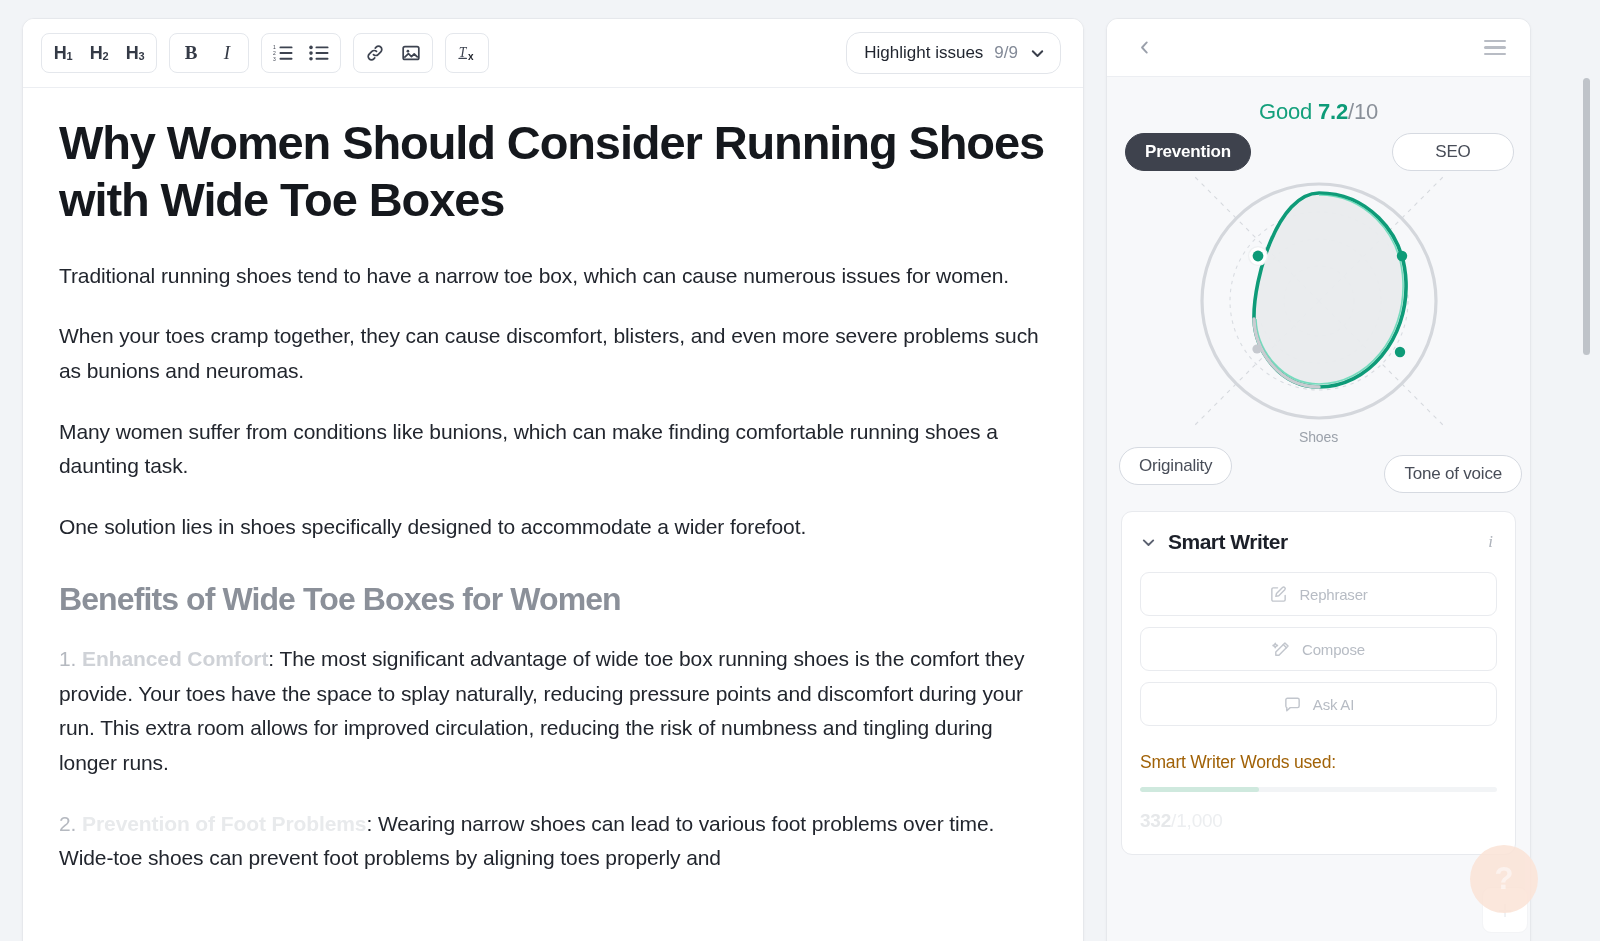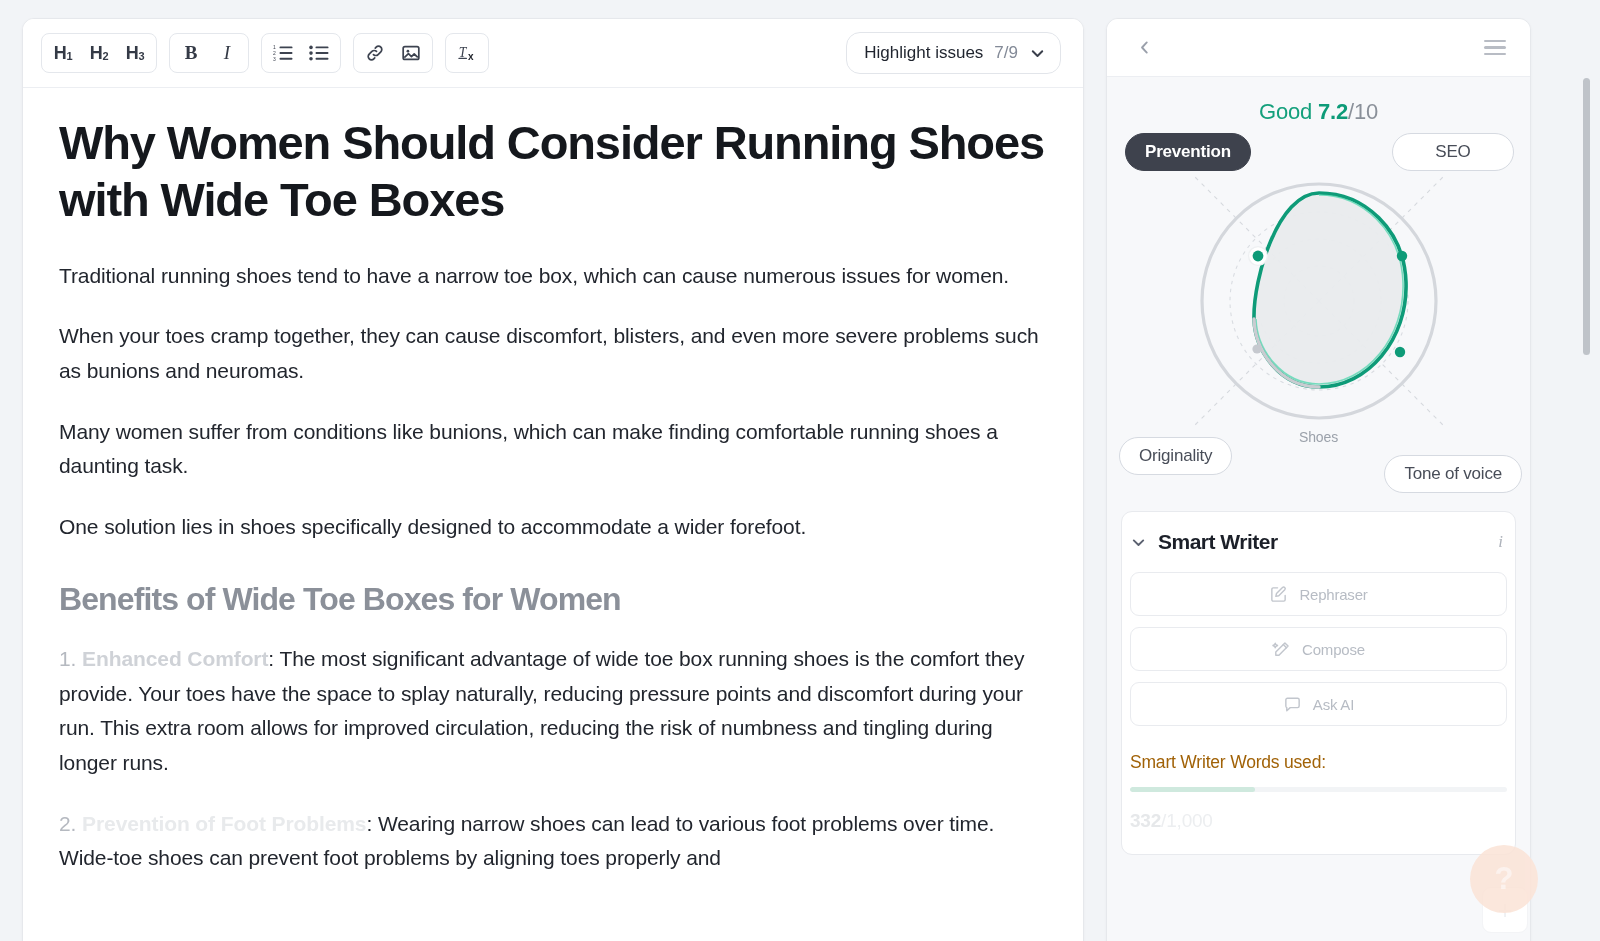--- a/index.html
+++ b/index.html
@@ -235,40 +235,40 @@
     color: #484d58;
   }
   .pill.active {
     background: #3e424d;
     border-color: #3e424d;
     color: #ffffff;
     font-weight: 700;
   }
   .pill-readability  { left: 18px;  top: 0px; }
   .pill-seo          { right: 16px; top: 0px; width: 122px; }
-  .pill-originality  { left: 12px;  bottom: 18px; }
+  .pill-originality  { left: 12px;  bottom: 8px; }
   .pill-tone         { right: 8px;  bottom: 0px; }
 
   .target-label {
     position: absolute;
     left: 50%;
     transform: translateX(-50%);
     bottom: 48px;
     font-size: 14px;
     color: #9ba1aa;
     letter-spacing: -.1px;
   }
 
   
   .sw-card {
     margin: 18px 14px 0;
     background: #fff;
     border: 1px solid #e8eaee;
     border-radius: 11px;
-    padding: 18px 8px 22px;
+    padding: 18px 18px 22px;
   }
   .sw-head {
     display: flex; align-items: center;
     margin-bottom: 18px;
   }
   .sw-chev { color: #5b6170; margin-right: 11px; display: flex; cursor: pointer; }
   .sw-title {
     font-size: 21px;
     font-weight: 700;
     letter-spacing: -.5px;
@@ -449,21 +449,21 @@
             <rect x="2.5" y="16.2" width="9.5" height="1.5" rx=".7" fill="#3d4350"></rect>
             <text x="13" y="18.5" font-size="11" font-weight="700" fill="#22262e" font-family="Liberation Sans, sans-serif">x</text>
           </svg>
         </button>
       </div>
 
       <div class="toolbar-spacer"></div>
 
       <div class="highlight-select">
         <span class="hl-label">Highlight issues</span>
-        <span class="hl-count">7/9</span>
+        <span class="hl-count">9/9</span>
         <span class="hl-chev">
           <svg width="17" height="17" viewBox="0 0 18 18" fill="none" stroke="#3a3f4b" stroke-width="2.1" stroke-linecap="round" stroke-linejoin="round">
             <path d="M4 6.6l5 5 5-5"></path>
           </svg>
         </span>
       </div>
     </div>
 
     <div class="doc">
       <h1 class="doc-title">Why Women Should Consider Running Shoes with Wide Toe Boxes</h1>

